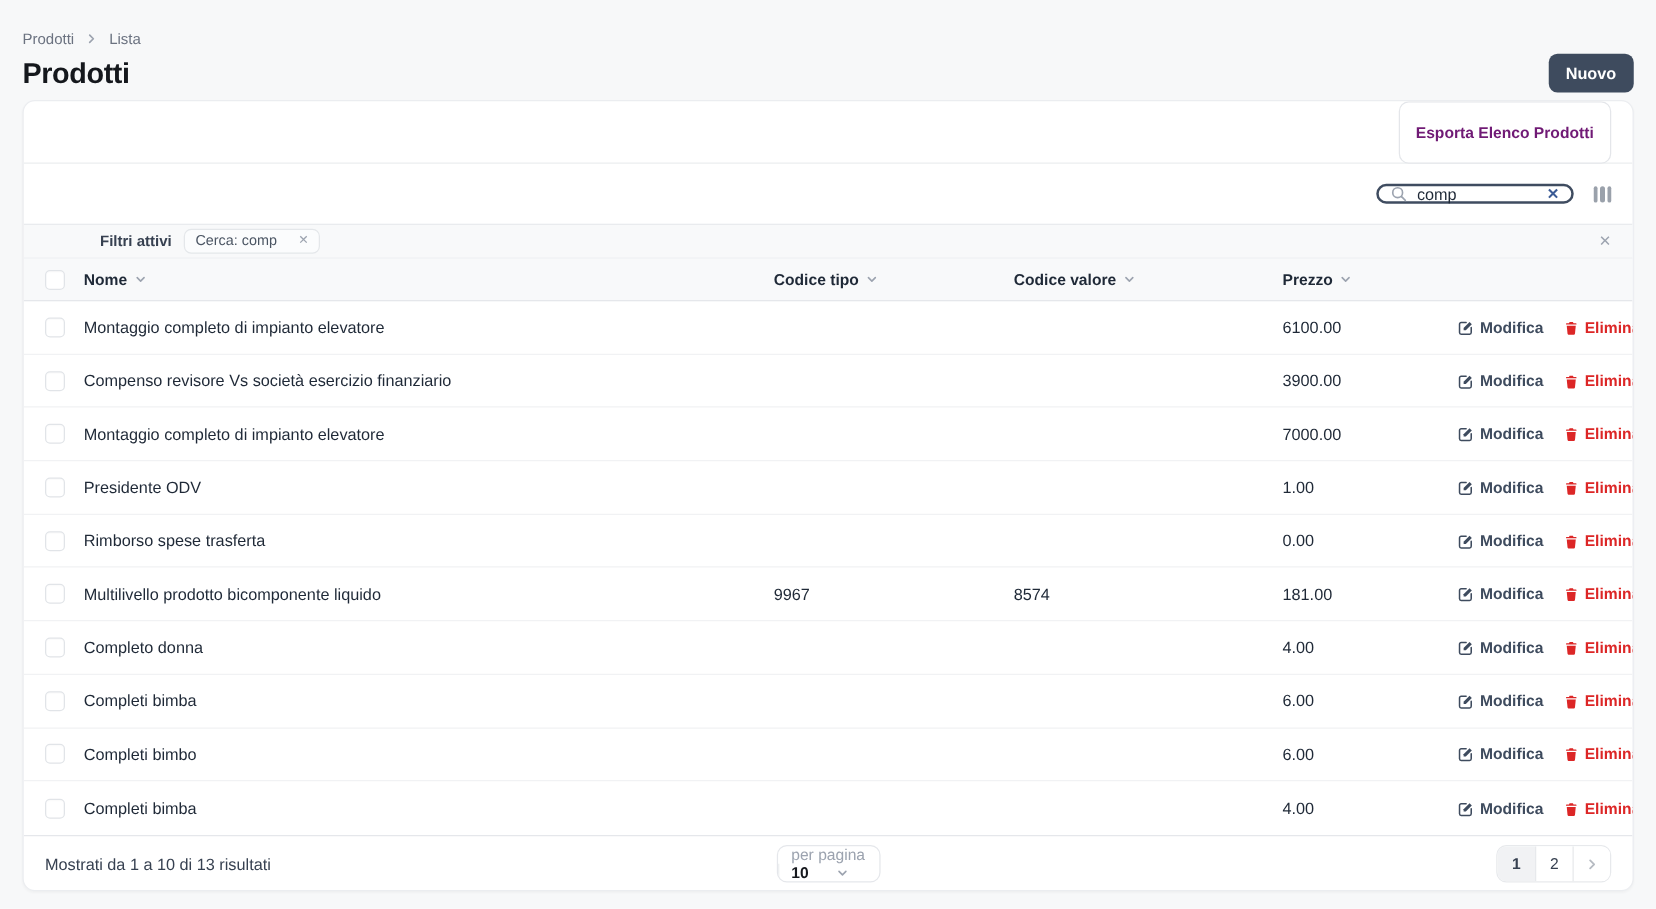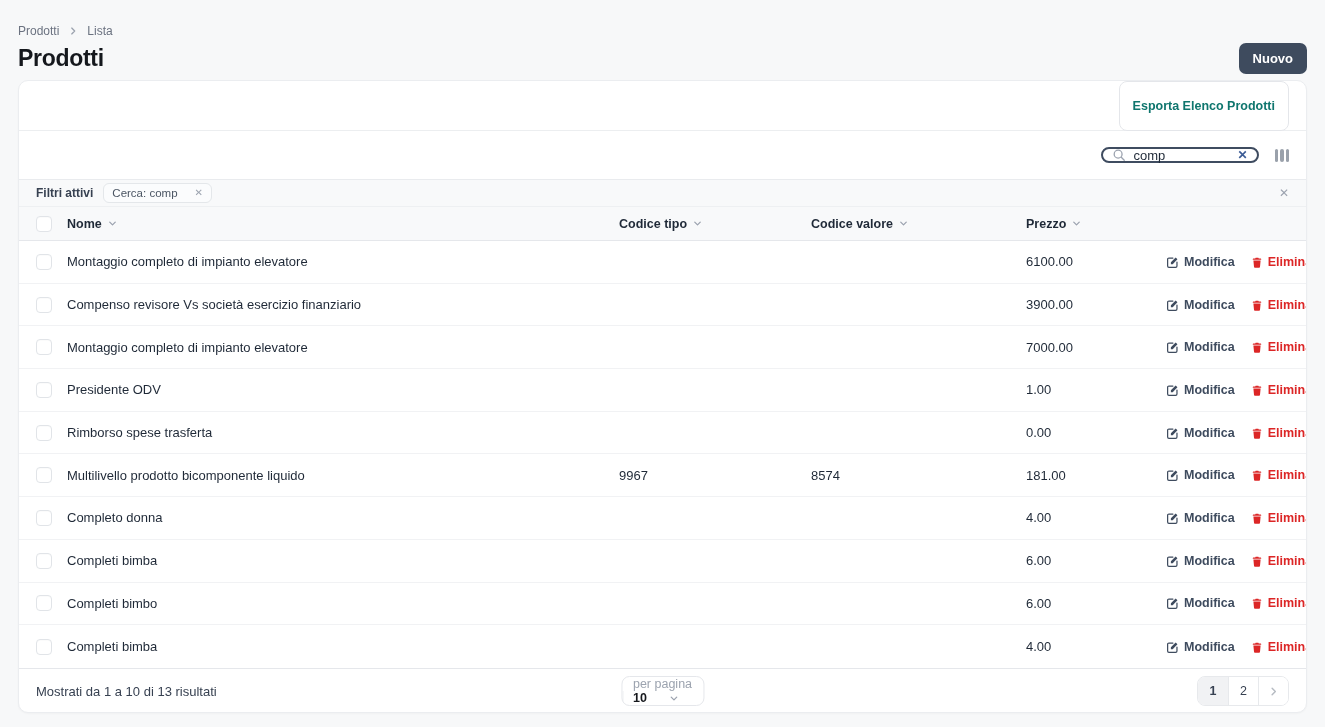--- a/index.html
+++ b/index.html
@@ -17,34 +17,34 @@
   .title-row { display:flex; justify-content:space-between; align-items:center; margin-top:5px; }
   .page-title { margin:0; font-size:23px; font-weight:700; color:#15181d; letter-spacing:-0.3px; }
   .btn-nuovo { background:#3e4b5e; color:#fff; border:none; border-radius:7px;
                font-family:inherit; font-size:13px; font-weight:700; padding:8px 14px; cursor:pointer; }
   
   .card { margin:0 18px; height:633px; background:#fff; border:1px solid #ebedf0; border-radius:10px;
           box-shadow:0 1px 2px rgba(0,0,0,.03); display:flex; flex-direction:column; overflow:hidden; }
   .export-row { height:50px; flex:0 0 50px; display:flex; align-items:center; justify-content:flex-end;
                 padding:0 17px; border-bottom:1px solid #eceef0; }
   .btn-export { background:#fff; border:1px solid #e4e6ea; border-radius:8px; padding:17px 13px;
-                font-family:inherit; font-size:12.5px; font-weight:700; color:#0f766e; cursor:pointer; }
+                font-family:inherit; font-size:12.5px; font-weight:700; color:#701a75; cursor:pointer; }
   .search-row { height:48px; flex:0 0 48px; display:flex; align-items:center; justify-content:flex-end;
                 gap:16px; padding:0 17px; }
   .search-box { width:158px; height:16px; background:#fff; border:2px solid #3f4c60; border-radius:8px;
                 display:flex; align-items:center; gap:6px; padding:0 9px; }
   .search-box input { border:none; outline:none; flex:1; min-width:0; font-family:inherit;
                       font-size:13px; color:#1f2937; background:transparent; }
   .clear-x { color:#3b5b95; font-weight:700; font-size:12px; line-height:1; cursor:pointer; }
   .columns-icon { display:flex; gap:2px; cursor:pointer; }
   .columns-icon i { width:3.5px; height:13px; background:#9aa1ab; border-radius:2px; }
   
   .filter-bar { height:28px; flex:0 0 28px; background:#f8f9fa; border-top:1px solid #e9ebee;
                 border-bottom:1px solid #eef0f2; display:flex; align-items:center; gap:10px; padding:0 17px; }
-  .filter-label { font-size:12px; font-weight:700; color:#374151; }
+  .filter-label { font-size:12px; font-weight:700; color:#374151;margin-left:44px; }
   .chip { background:#fbfcfd; border:1px solid #e4e7ea; border-radius:6px; padding:3px 8px;
           display:flex; align-items:center; gap:17px; font-size:11.5px; color:#4b5563; }
   .chip .chip-x { color:#9ca3af; font-size:10px; line-height:1; cursor:pointer; }
   .filters-close { margin-left:auto; color:#9ca3af; font-size:12px; cursor:pointer; }
   
   .tgrid { display:grid; grid-template-columns:48px 552px 192px 215px 140px 1fr; align-items:center; }
   .thead { height:34px; flex:0 0 34px; background:#f8f9fa; border-bottom:1px solid #e5e7eb; }
   .th { display:flex; align-items:center; gap:5px; font-size:12.5px; font-weight:700; color:#1f2937; cursor:pointer; }
   .tbody { flex:1 1 auto; }
   .trow { height:42.7px; border-bottom:1px solid #f1f2f4; }

